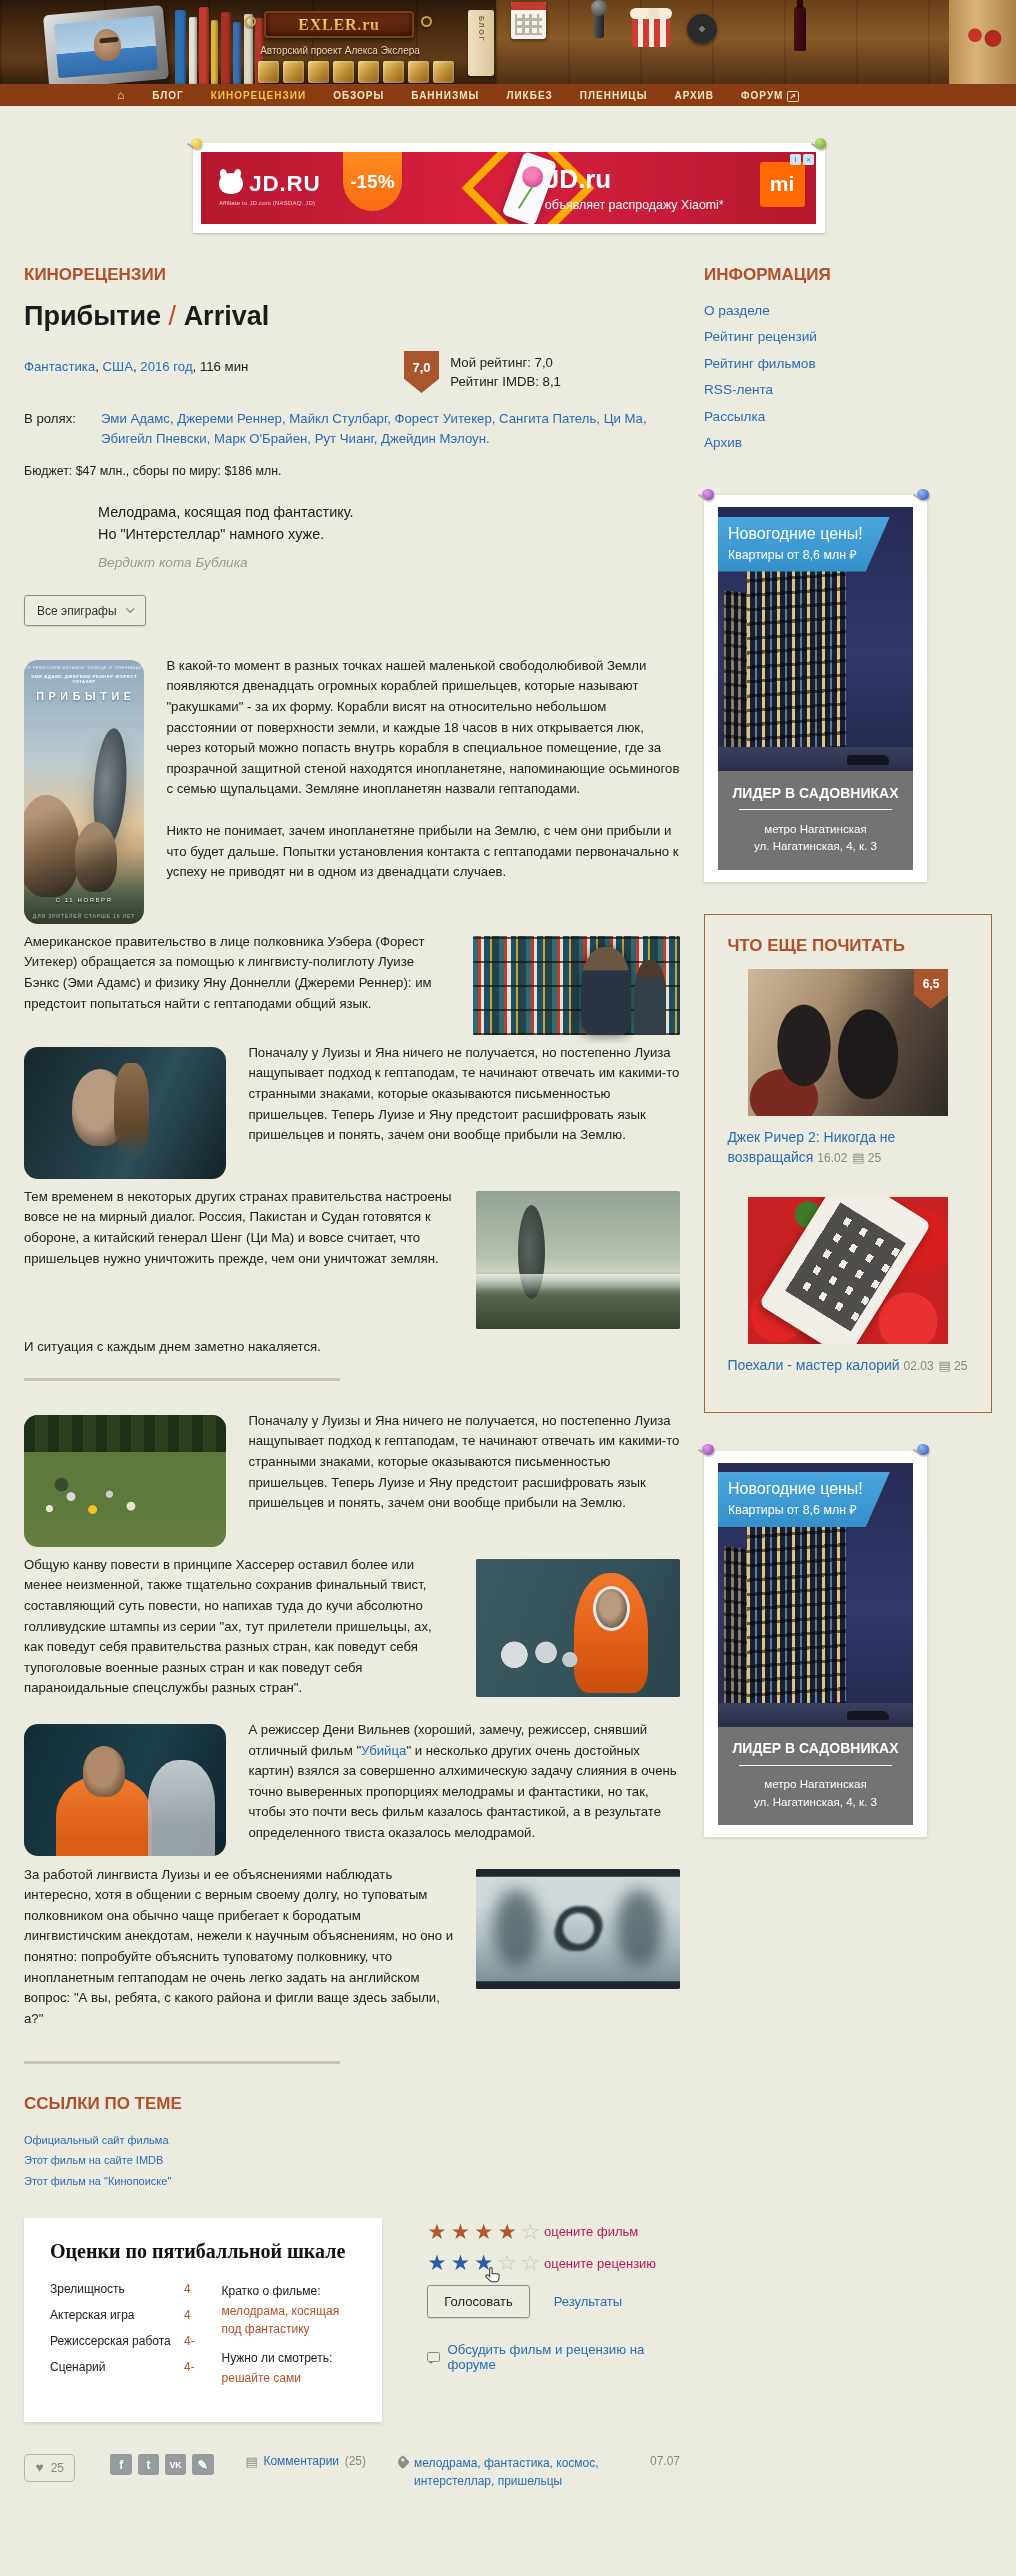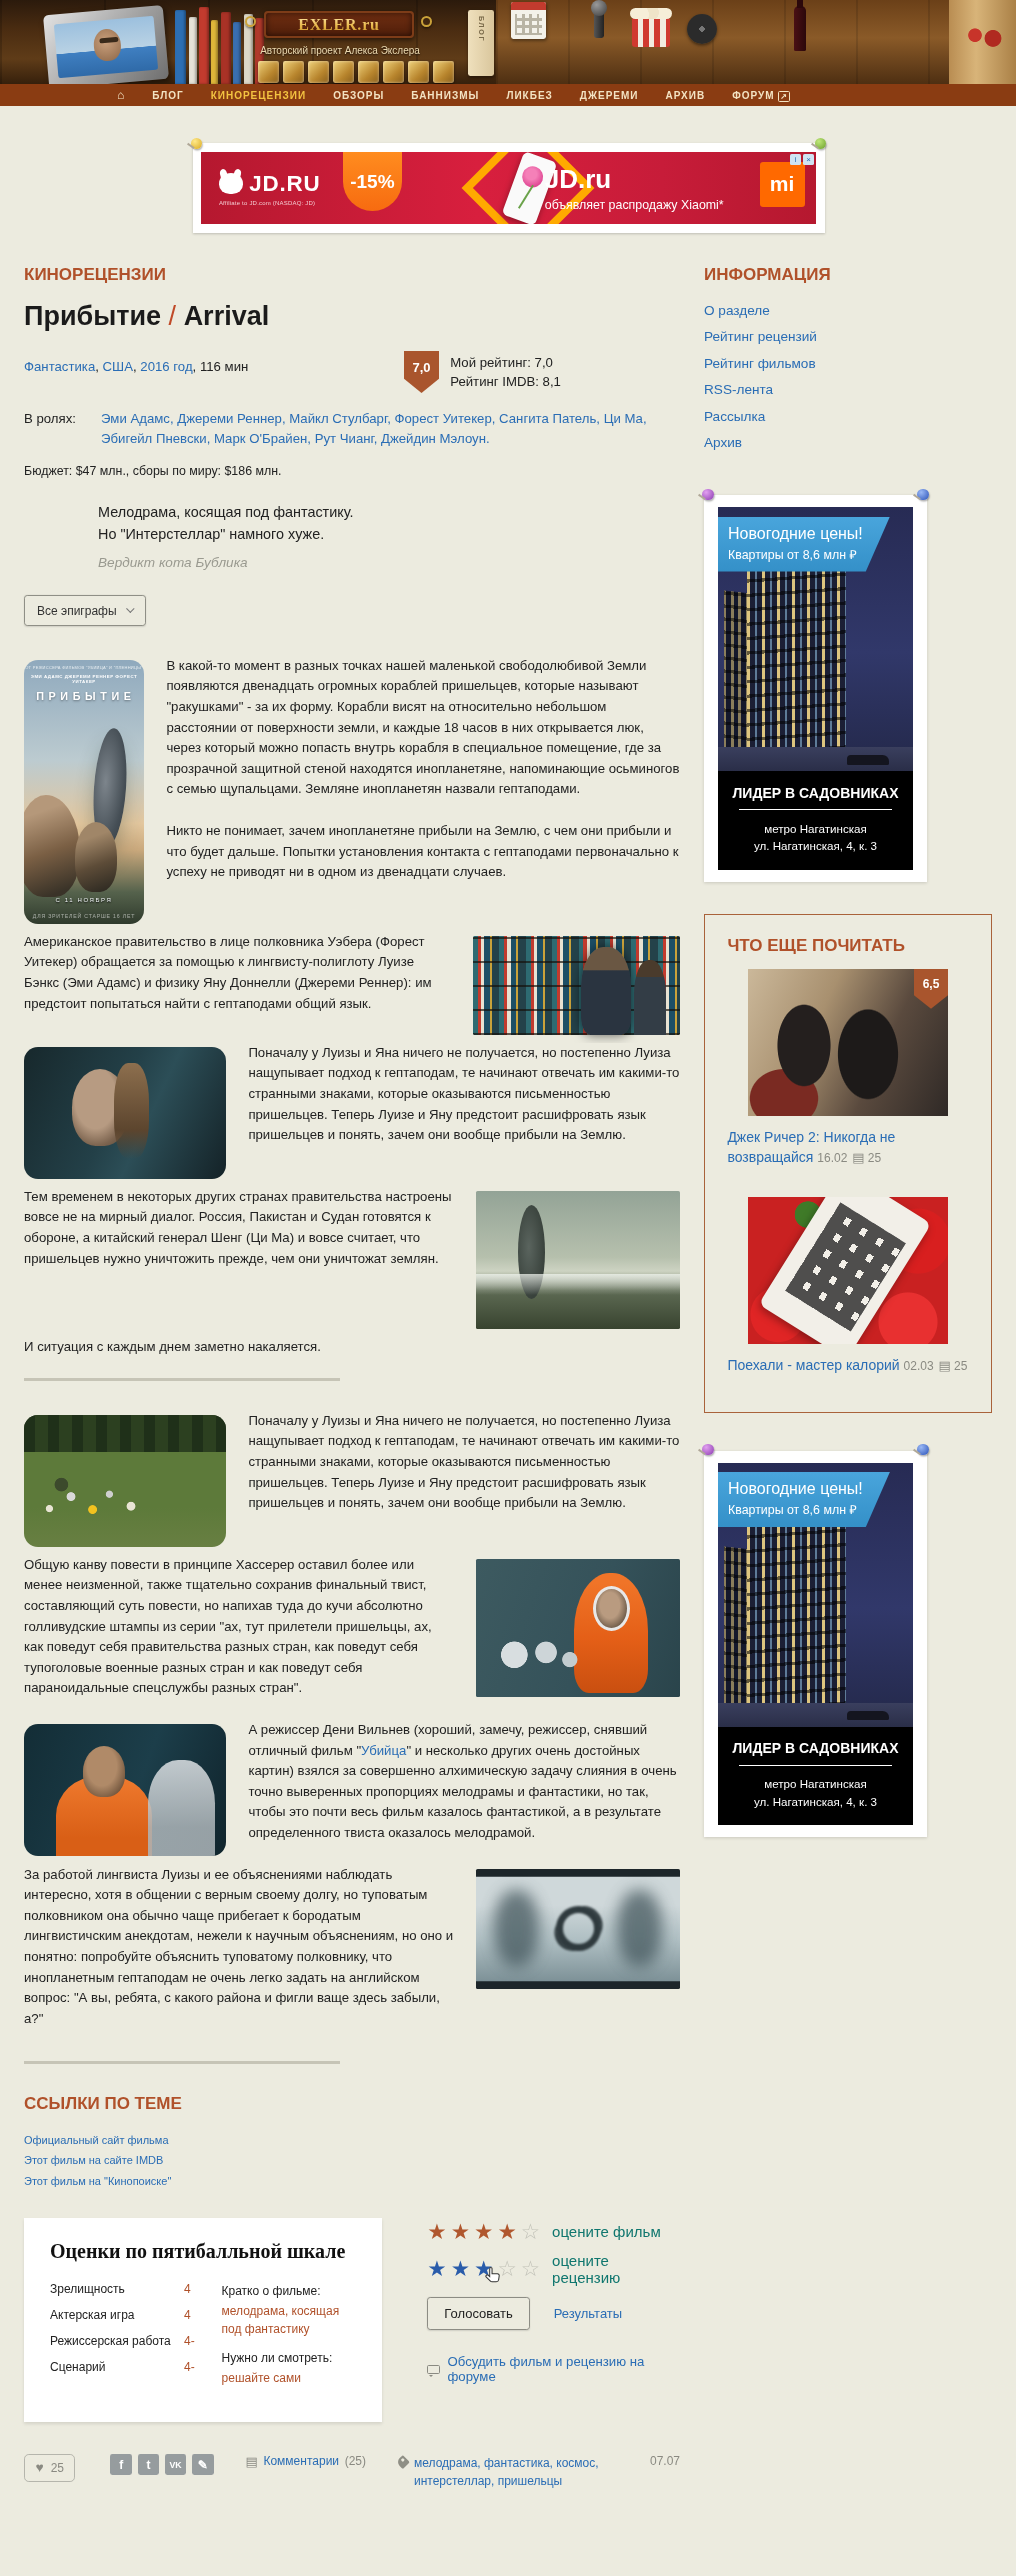--- a/index.html
+++ b/index.html
@@ -233,21 +233,21 @@
   .rb-row { display:flex; margin-bottom:12px; }
   .rb-row .l { width:134px; }
   .rb-row .v { color:#b0512a; }
   .rb-right { width:44%; line-height:1.5; }
   .rb-right .cap { margin-bottom:1.6px; }
   .rb-right .val { color:#b0512a; margin-bottom:11.2px; }
   .vote-box { margin-left:45px; padding-top:3.2px; }
   .star-row { display:flex; align-items:center; margin-bottom:9.6px; position:relative; }
   .star { font-size:21.6px; line-height:1; margin-right:4px; cursor:pointer; }
   .star.rust { color:#b0572e; } .star.blue { color:#2a5caa; } .star.empty { color:#c2c2b8; }
-  .star-label { font-size:15px; margin-left:8px; color:#0f766e; }
+  .star-label { font-size:13px; color:#be185d; }
   .cursor-hand { position:absolute; left:58px; top:13.6px; width:17.6px; height:19px; }
   .vote-actions { display:flex; align-items:center; gap:24px; margin:11.2px 0 24px; }
   .vote-btn { padding:8px 16px; border:0.8px solid #8c8c84; border-radius:3.2px; background:transparent; font-size:13px;
     font-family:"Liberation Sans", sans-serif; color:#222; cursor:pointer; box-shadow:0 0.8px 1.6px rgba(0,0,0,.12); }
   .results-link { color:#2a6db5; font-size:13px; }
   .forum-link { display:flex; align-items:center; gap:7.2px; color:#2a6db5; font-size:13.2px; }
   .bubble { width:13px; height:9.6px; border:1.6px solid #8a8a82; border-radius:1.6px; position:relative; flex:none; }
   .bubble::after { content:""; position:absolute; left:0.8px; bottom:-5.6px; border:2.4px solid transparent; border-top-color:#8a8a82; }
 
   
@@ -286,21 +286,21 @@
     background:
       repeating-linear-gradient(0deg, rgba(0,0,0,.5) 0 3.2px, transparent 3.2px 13px),
       repeating-linear-gradient(90deg, rgba(255,226,140,.5) 0 2.4px, rgba(20,24,44,.3) 2.4px 7.2px),
       #14182b; }
   .bld-road { position:absolute; bottom:0; left:0; width:100%; height:24px; background:linear-gradient(180deg,#3a3f5e,#2a2e48); }
   .bld-car { position:absolute; bottom:6.4px; right:24px; width:42px; height:9.6px; border-radius:4px 6.4px 1.6px 1.6px; background:#14151f; }
   .ad-ribbon { position:absolute; left:0; top:9.6px; width:88%; padding:8px 0 8.8px 10.4px; color:#fff;
     background:linear-gradient(180deg,#49a5dc,#3490c8); clip-path:polygon(0 0,100% 0,86% 100%,0 100%); }
   .ad-ribbon .r1 { font-size:16px; }
   .ad-ribbon .r2 { font-size:12.4px; margin-top:3.2px; }
-  .ad-bottom { background:#000000; color:#fff; text-align:center; padding:13.6px 4.8px 15px; }
+  .ad-bottom { background:#737373; color:#fff; text-align:center; padding:13.6px 4.8px 15px; }
   .ad-bottom .t { font-size:14px; font-weight:bold; }
   .ad-bottom hr { border:none; border-top:0.8px solid #fff; width:82%; margin:8.8px auto 9.6px; }
   .ad-bottom .l { font-size:11.6px; line-height:1.5; }
 
   .read-more { margin-top:32px; border:1.6px solid #a9623a; padding:21px 22.4px 6.4px; }
   .rm-item { margin-bottom:29px; }
   .rm-img { position:relative; width:200px; height:147px; margin:0 auto; cursor:pointer; }
   .rm-badge { position:absolute; top:0; right:0; width:34px; height:40px; background:#a9552d; color:#fff; font-weight:bold;
     font-size:12px; clip-path:polygon(0 0,100% 0,100% 66%,50% 100%,0 66%); display:flex; align-items:center; justify-content:center; padding-bottom:9.6px; }
   .img-reacher { width:100%; height:100%;
@@ -376,21 +376,21 @@
     <div class="figures"></div>
   </header>
 
   <nav class="main-nav">
     <span class="home">⌂</span>
     <a class="nav-item">БЛОГ</a>
     <a class="nav-item active">КИНОРЕЦЕНЗИИ</a>
     <a class="nav-item">ОБЗОРЫ</a>
     <a class="nav-item">БАННИЗМЫ</a>
     <a class="nav-item">ЛИКБЕЗ</a>
-    <a class="nav-item">ДЖЕРЕМИ</a>
+    <a class="nav-item">ПЛЕННИЦЫ</a>
     <a class="nav-item">АРХИВ</a>
     <a class="nav-item"><span>ФОРУМ</span><span class="ext">↗</span></a>
   </nav>
 
   <div class="banner-frame">
     <div class="pin pin-l pin-yellow"></div>
     <div class="pin pin-r pin-green"></div>
     <div class="jd-banner">
       <div class="jd-left">
         <div class="jd-logo-row">

